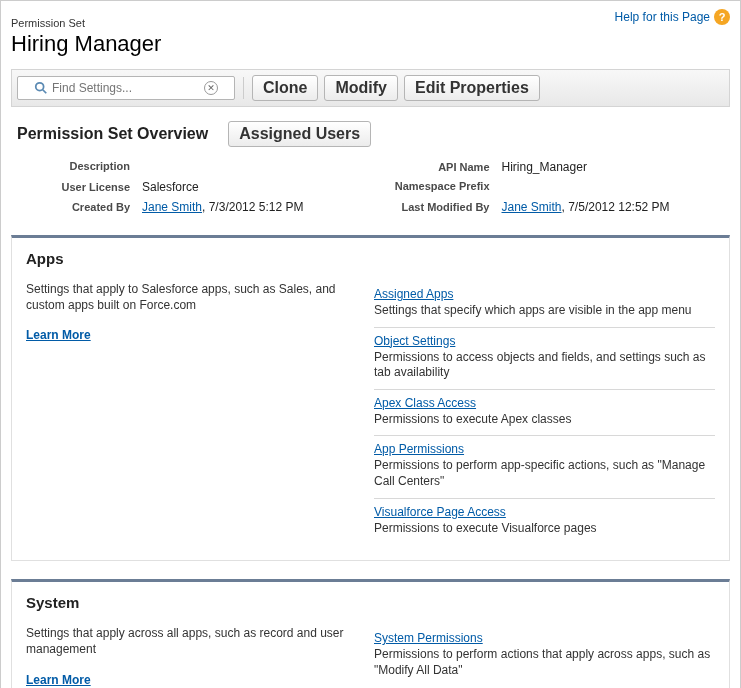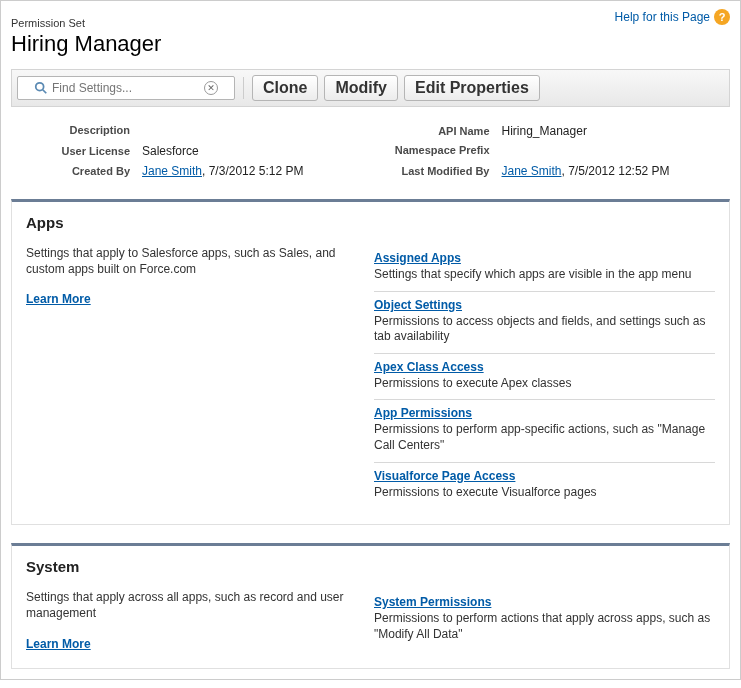--- a/index.html
+++ b/index.html
@@ -28,21 +28,21 @@
   .ulink { color: #015ba7; text-decoration: underline; cursor: pointer; }
   .section { margin-top: 18px; border: 1px solid #e0e0e0; border-top: 3px solid #6b7d95; background: #fff; }
   .section-inner { padding: 12px 14px 16px 14px; }
   .section h3 { font-size: 15px; font-weight: bold; margin-bottom: 14px; }
   .section-body { display: flex; gap: 18px; }
   .sec-left { width: 330px; font-size: 12px; color: #333; line-height: 1.35; }
   .sec-right { flex: 1; }
   .learn-more { color: #015ba7; text-decoration: underline; font-weight: bold; display: inline-block; margin-top: 14px; }
   .link-item { border-bottom: 1px solid #d8d8d8; padding: 6px 0 8px 0; }
   .link-item:last-child { border-bottom: none; }
-  .link-item a { color: #015ba7; text-decoration: underline; font-weight: bold; font-size: 12px; }
+  .link-item a { color: #015ba7; text-decoration: underline; font-weight: normal; font-size: 12px; }
   .link-item .desc { color: #333; font-size: 12px; margin-top: 2px; line-height: 1.3; }
 </style>
 </head>
 <body>
 
 <div class="page">
   <div class="header-row">
     <div class="header-left">
       <div class="pre-title">Permission Set</div>
       <h1>Hiring Manager</h1>
@@ -62,20 +62,24 @@
       <input class="search-input" type="text" placeholder="Find Settings..." style="">
       <span class="clear-icon">✕</span>
     </div>
     <div class="vdiv"></div>
     <button class="btn">Clone</button>
     <button class="btn">Modify</button>
     <button class="btn">Edit Properties</button>
   </div>
 
   <div class="overview">
+    <div class="ov-head">
+      <h2>Permission Set Overview</h2>
+      <button class="btn">Assigned Users</button>
+    </div>
     <div class="detail-table">
       <div class="detail-row">
         <div class="detail-cell">
           <span class="lbl">Description</span>
           <span class="val"></span>
         </div>
         <div class="detail-cell">
           <span class="lbl">API Name</span>
           <span class="val">Hiring_Manager</span>
         </div>

